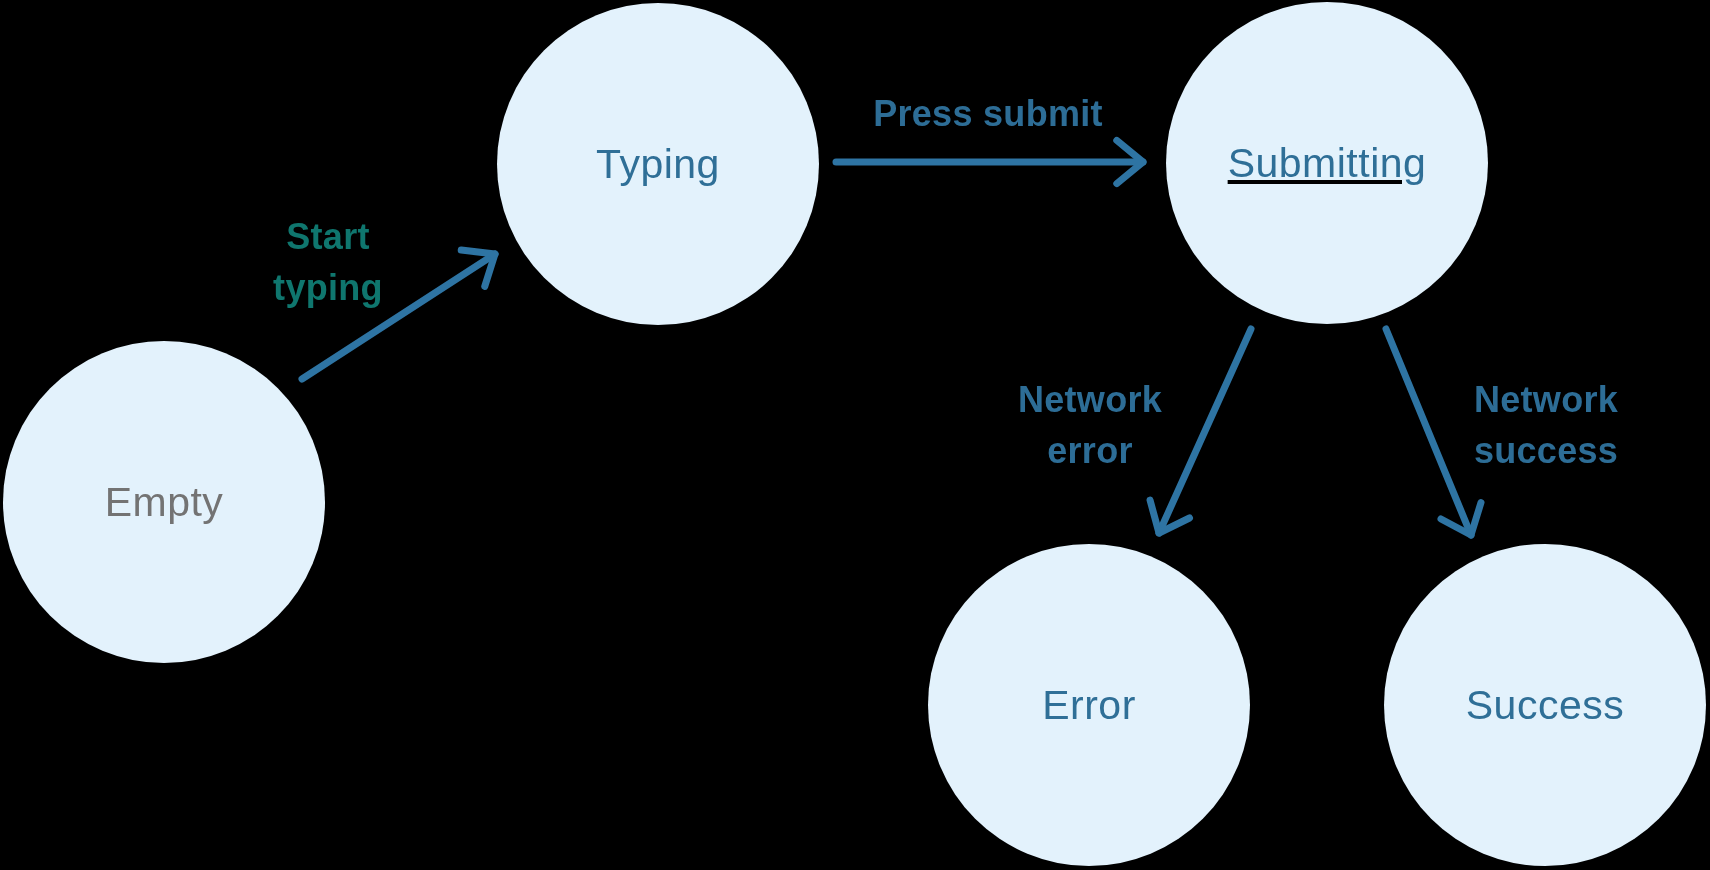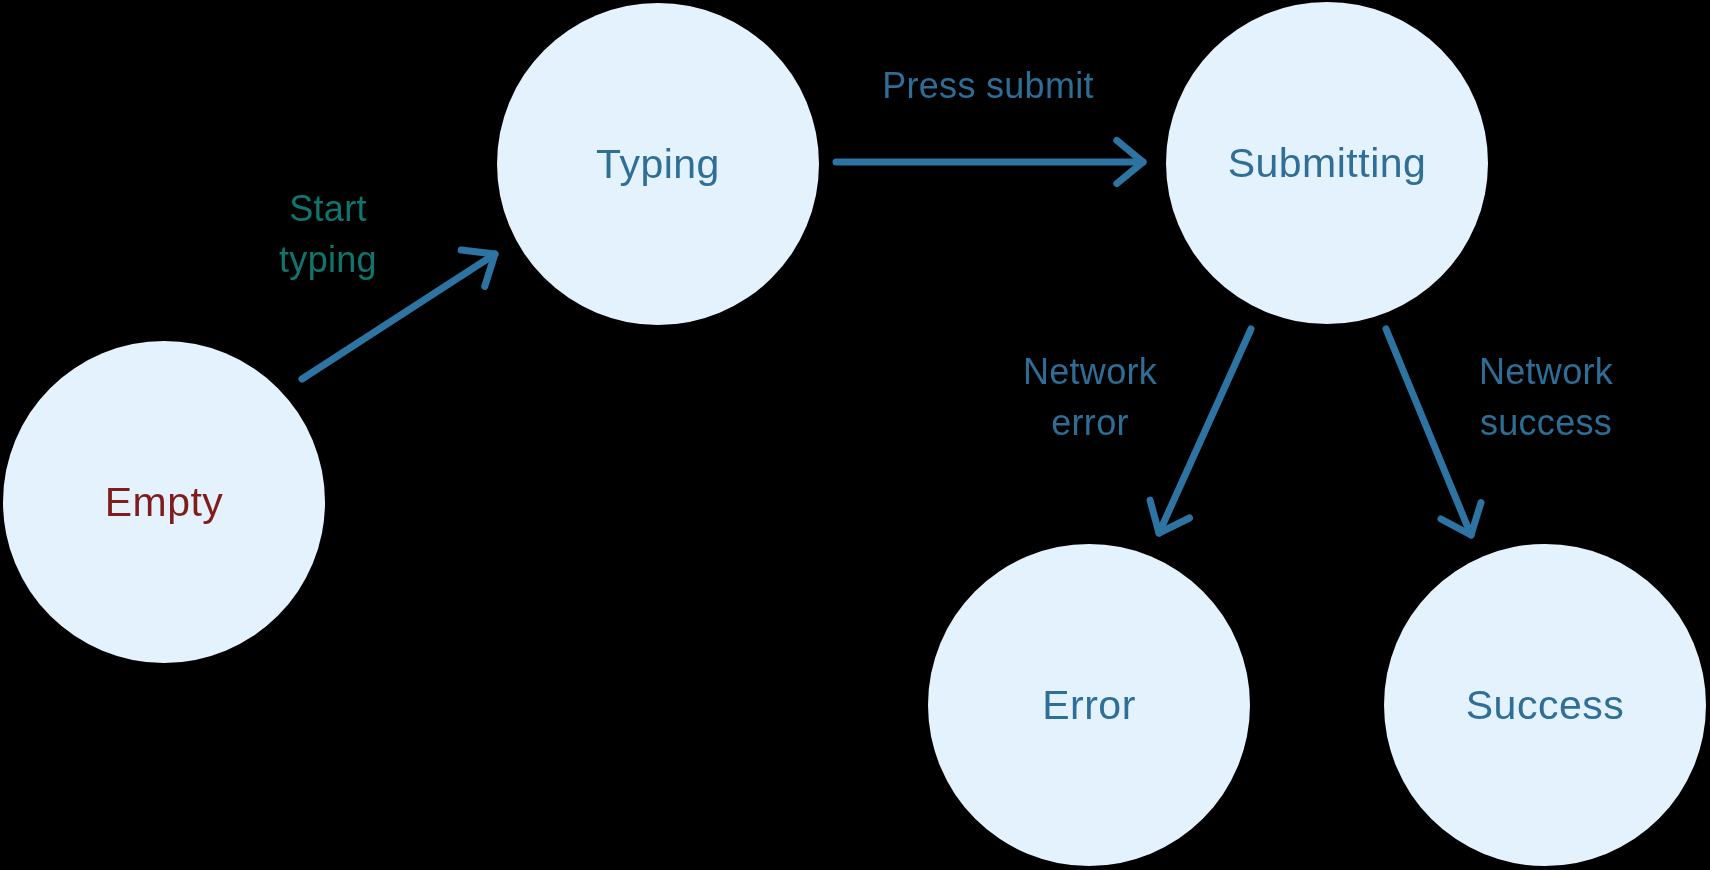--- a/index.html
+++ b/index.html
@@ -40,48 +40,49 @@
     font-size:41px;
     font-weight:500;
     letter-spacing:0.5px;
     line-height:1;
   }
   .edge-label{
     position:absolute;
     transform:translate(-50%,-50%);
     text-align:center;
     font-size:36px;
-    font-weight:400;
+    font-weight:700;
     letter-spacing:0.3px;
     line-height:51px;
     white-space:nowrap;
+    margin-top:28px;
   }
 </style>
 </head>
 <body>
 
 <div class="stage" style="width: 1710px; height: 870px; background: rgb(0, 0, 0);">
   <svg class="edges-layer" id="edges-layer" viewBox="0 0 1710 870">
       <line class="edge-line" x1="302" y1="379" x2="495" y2="254" stroke="#2e74a3"></line>
       <polyline class="edge-arrowhead" points="484.7555981367725,286.41993569495014 495,254 461.2256147979768,250.08964141984956" stroke="#2e74a3"></polyline>
       <line class="edge-line" x1="836" y1="162" x2="1143" y2="162" stroke="#2e74a3"></line>
       <polyline class="edge-arrowhead" points="1116.7776354900984,183.64226419554691 1143,162 1116.7776354900984,140.35773580445309" stroke="#2e74a3"></polyline>
       <line class="edge-line" x1="1251" y1="329" x2="1159" y2="533" stroke="#2e74a3"></line>
       <polyline class="edge-arrowhead" points="1150.0514159250595,500.1987371728813 1159,533 1189.5090187845678,517.9933423840322" stroke="#2e74a3"></polyline>
       <line class="edge-line" x1="1386" y1="329" x2="1471" y2="535" stroke="#2e74a3"></line>
       <polyline class="edge-arrowhead" points="1440.9919991765412,519.0150105855744 1471,535 1481.0041760677718,502.5051317712316" stroke="#2e74a3"></polyline>
     </svg>
   <div id="nodes-layer">
       <div class="node" style="left: 3px; top: 341px; width: 322px; height: 322px; background: rgb(227, 242, 252);">
-        <span class="node-label" style="color: #7f1d1d;">Empty</span>
+        <span class="node-label" style="color: #737373;">Empty</span>
       </div>
       <div class="node" style="left: 497px; top: 3px; width: 322px; height: 322px; background: rgb(227, 242, 252);">
         <span class="node-label" style="color: rgb(47, 111, 151);">Typing</span>
       </div>
-      <div class="node" style="left: 1166px; top: 2px; width: 322px; height: 322px; background: rgb(227, 242, 252);">
+      <div class="node" style="left: 1166px; top: 2px; width: 322px; height: 322px; background: rgb(227, 242, 252); text-decoration: underline;">
         <span class="node-label" style="color: rgb(47, 111, 151);">Submitting</span>
       </div>
       <div class="node" style="left: 928px; top: 544px; width: 322px; height: 322px; background: rgb(227, 242, 252);">
         <span class="node-label" style="color: rgb(47, 111, 151);">Error</span>
       </div>
       <div class="node" style="left: 1384px; top: 544px; width: 322px; height: 322px; background: rgb(227, 242, 252);">
         <span class="node-label" style="color: rgb(47, 111, 151);">Success</span>
       </div>
     </div>
   <div id="labels-layer">

